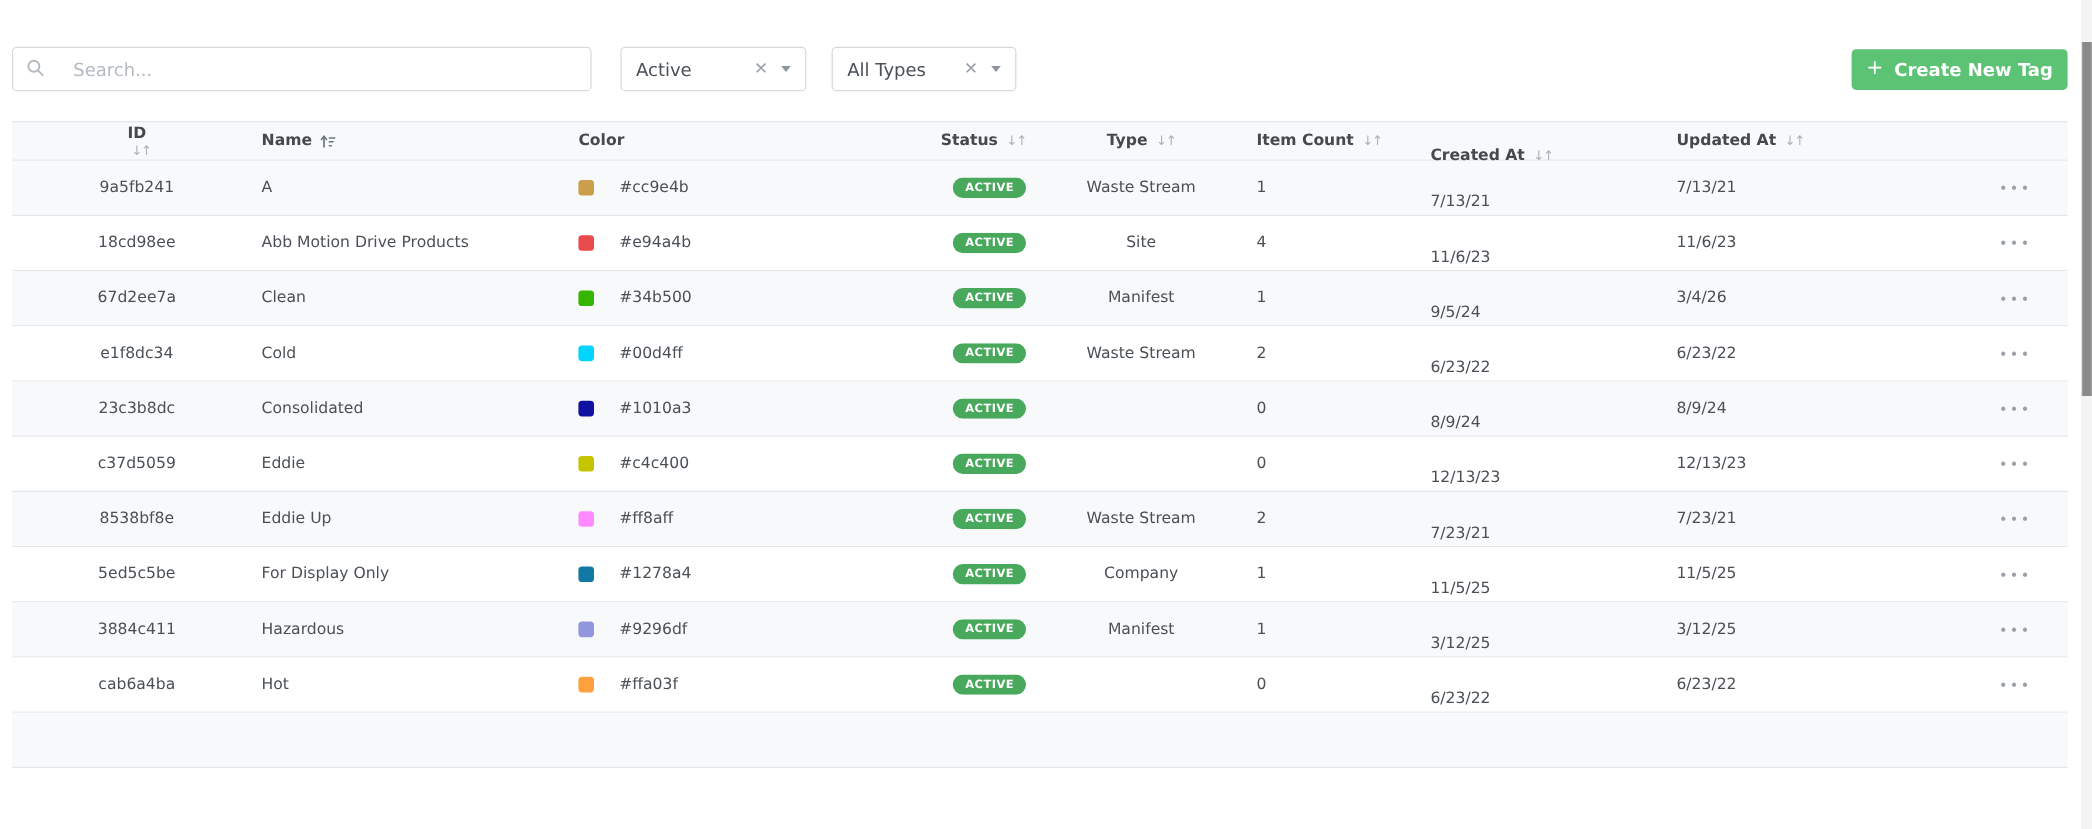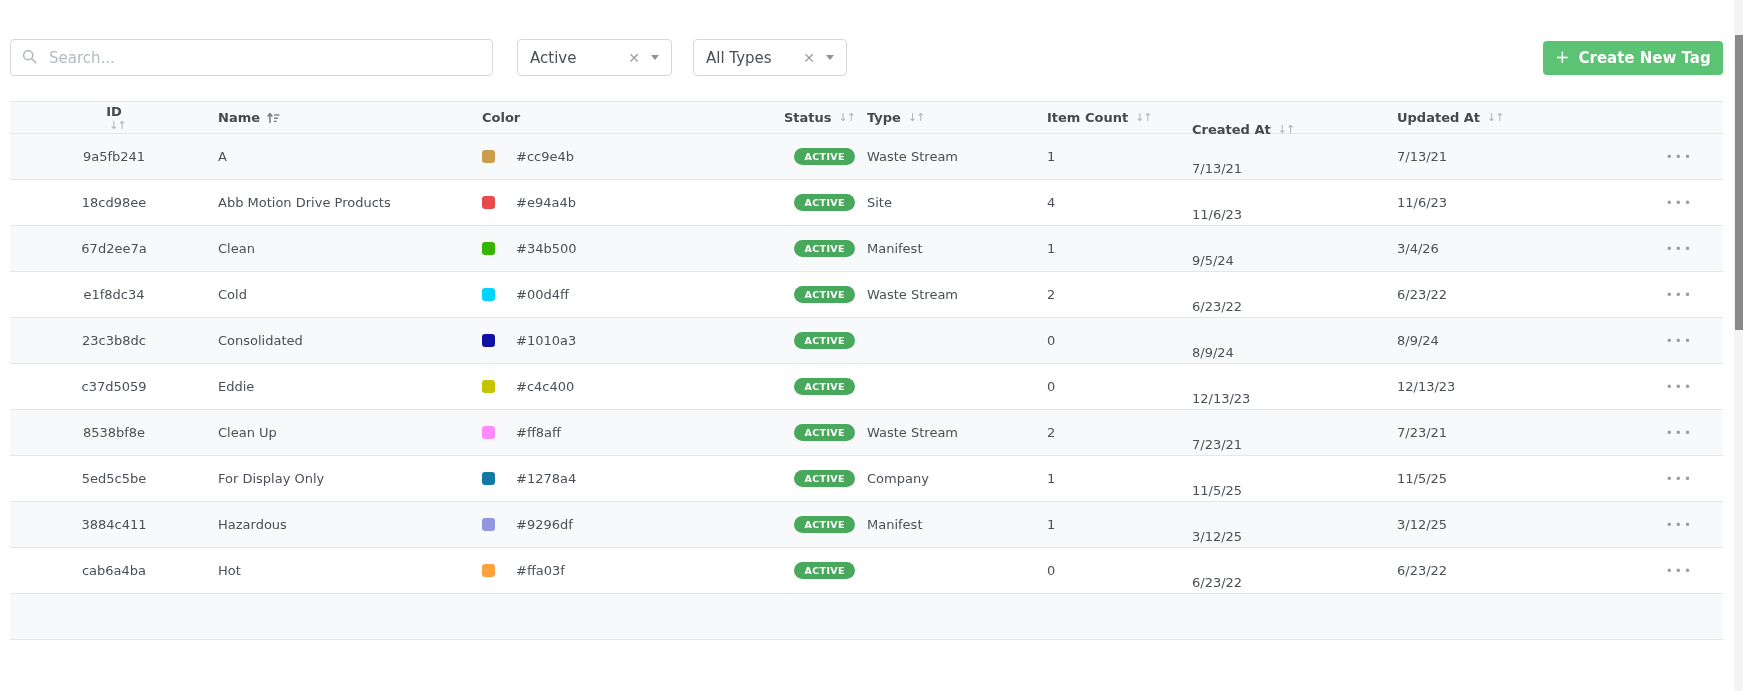--- a/index.html
+++ b/index.html
@@ -5,21 +5,21 @@
   * { box-sizing: border-box; margin: 0; padding: 0; }
   html, body { width: 1743px; height: 691px; overflow: hidden; background: #fff;
     font-family: "DejaVu Sans", "Liberation Sans", sans-serif; color: #4a5056; }
   .page { padding: 8px 10px 0 10px; position: relative; width: 1733px; }
   h1.page-title { font-size: 23px; font-weight: 700; color: #343a40; margin: 2px 0 0 2px; line-height: 1.2; }
 
   
   .toolbar { display: flex; align-items: center; margin-top: 31px; height: 37px; }
   .search-box { position: relative; width: 483px; height: 37px; }
   .search-box input { width: 100%; height: 100%; border: 1px solid #d4d9de; border-radius: 4px;
-    padding: 0 12px 0 38px; font-size: 15px; color: #495057; outline: none;
+    padding: 0 12px 0 50px; font-size: 15px; color: #495057; outline: none;
     font-family: "DejaVu Sans", "Liberation Sans", sans-serif; }
   .search-box input::placeholder { color: #b3bac1; }
   .search-icon { position: absolute; left: 12px; top: 10px; }
 
   .select { height: 37px; border: 1px solid #d4d9de; border-radius: 4px; background: #fff;
     display: flex; align-items: center; padding: 0 12px; font-size: 15px; color: #495057; cursor: pointer; }
   .select.status { width: 155px; margin-left: 24px; }
   .select.types  { width: 154px; margin-left: 21px; }
   .select .label { flex: 1 1 auto; white-space: nowrap; overflow: hidden; }
   .select .clear { color: #9aa0a6; font-size: 14px; line-height: 1; padding: 2px; margin-right: 9px; }
@@ -38,21 +38,21 @@
   .thead .tr { height: 33px; border-top: 1px solid #e1e4e8; background: #f8f9fa; font-weight: 700;
     color: #45494e; font-size: 13px; }
   .tr.odd  { background: #f8f9fa; }
   .tr.even { background: #ffffff; }
   .td, .th { padding-left: 12px; flex: 0 0 auto; display: flex; align-items: center;
     white-space: nowrap; overflow: hidden; }
   .col-id      { width: 196px; flex-direction: column; }
   .col-name    { width: 264px; }
   .col-color   { width: 190px; }
   .col-status  { width: 195px; justify-content: flex-end; }
-  .col-type    { width: 180px; }
+  .col-type    { width: 180px; justify-content: center; }
   .col-count   { width: 145px; }
   .col-created { width: 205px; margin-top: 24px; }
   .col-updated { width: 195px; }
   .col-actions { width: 143px; justify-content: flex-end; padding-right: 30px; }
 
   .sort-both { color: #aab2ba; font-size: 11px; margin-left: 7px; letter-spacing: -1px; font-weight: 400; }
   .sort-asc-icon { margin-left: 7px; }
 
   .swatch { width: 13px; height: 13px; border-radius: 3px; margin-right: 21px; flex: 0 0 13px; }
   .badge { background: #48a85c; color: #fff; font-size: 9.5px; font-weight: 700; letter-spacing: .4px;
@@ -244,21 +244,21 @@
           <div class="td col-type"></div>
           <div class="td col-count">0</div>
           <div class="td col-created">12/13/23</div>
           <div class="td col-updated">12/13/23</div>
           <div class="td col-actions">
             <span class="dots">•••</span>
           </div>
         </div>
         <div class="tr odd">
           <div class="td col-id">8538bf8e</div>
-          <div class="td col-name">Clean Up</div>
+          <div class="td col-name">Eddie Up</div>
           <div class="td col-color">
             <span class="swatch" style="background: rgb(255, 138, 255);"></span>
             <span>#ff8aff</span>
           </div>
           <div class="td col-status">
             <span class="badge">ACTIVE</span>
           </div>
           <div class="td col-type">Waste Stream</div>
           <div class="td col-count">2</div>
           <div class="td col-created">7/23/21</div>

